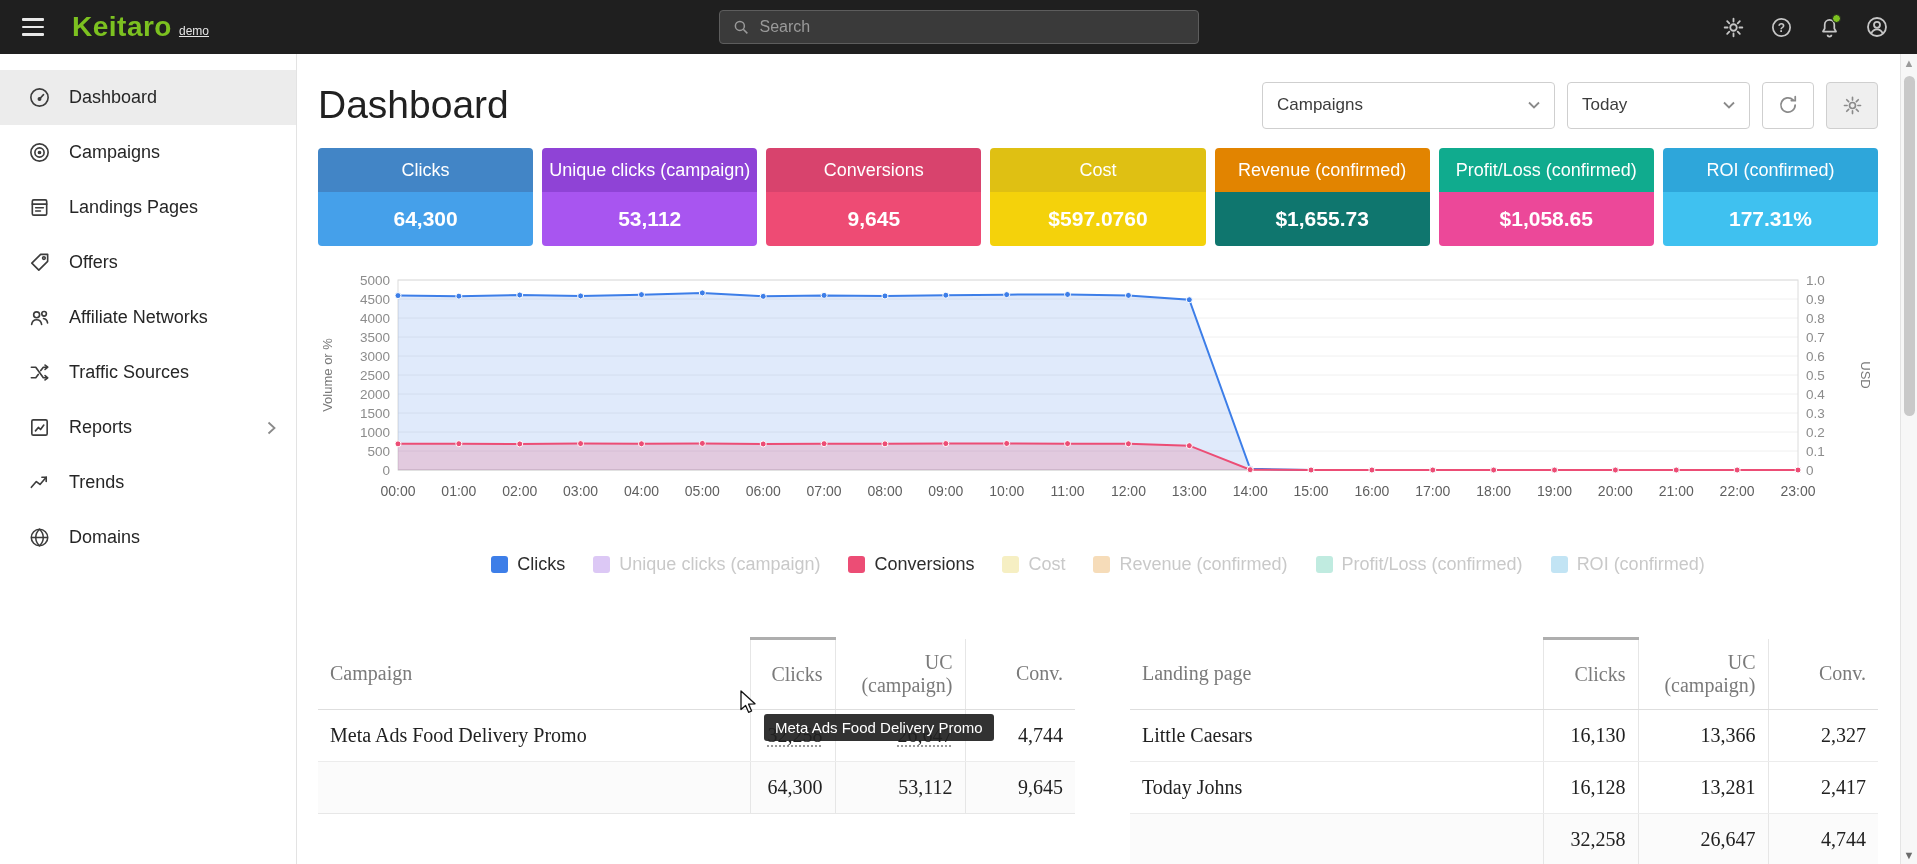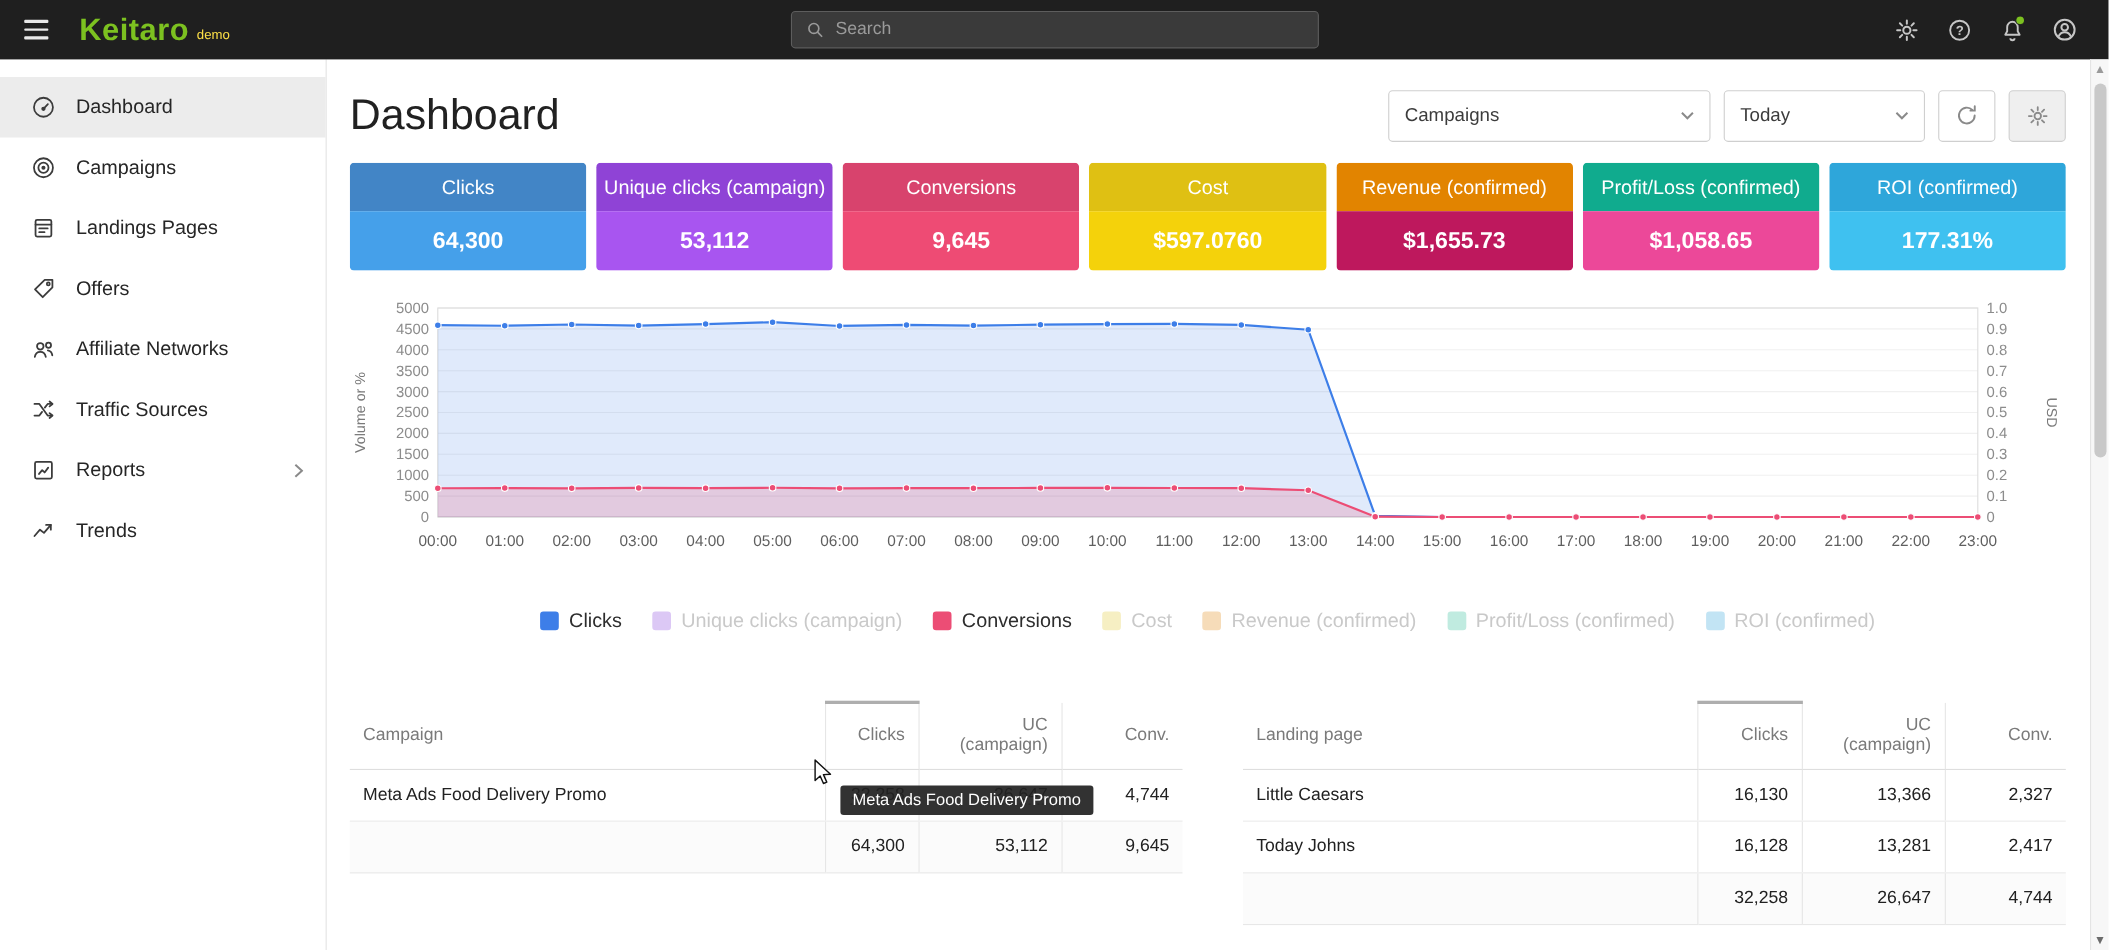--- a/index.html
+++ b/index.html
@@ -7,21 +7,21 @@
     font-family:"Liberation Sans", sans-serif; position:relative; }
 
   
   .topbar { position:absolute; top:0; left:0; right:0; height:54px; background:#1f1f1f;
     display:flex; align-items:center; padding:0 22px; gap:20px; z-index:10; }
   .hamburger { width:30px; height:30px; background:none; border:none; cursor:pointer;
     display:flex; flex-direction:column; justify-content:center; gap:5px; }
   .hamburger span { display:block; width:22px; height:2.4px; background:#e8e8e8; border-radius:1px; }
   .logo { display:flex; align-items:center; cursor:pointer; }
   .logo-text { color:#7cc120; font-size:28px; font-weight:bold; letter-spacing:.5px; line-height:1; }
-  .logo-badge { color:#fde047; font-size:12px; margin-left:7px; margin-top:8px; }
+  .logo-badge { color:#e5e5e5; font-size:12px; margin-left:7px; margin-top:8px;text-decoration:underline; }
   .search-wrap { position:absolute; left:50%; transform:translateX(-50%); width:480px; height:34px;
     background:#3a3a3a; border:1px solid #5d5d5d; border-radius:4px;
     display:flex; align-items:center; padding:0 12px; gap:10px; }
   .search-wrap svg { flex:none; }
   .search-input { flex:1; background:transparent; border:none; outline:none;
     color:#e0e0e0; font-size:16px; font-family:inherit; }
   .search-input::placeholder { color:#9a9a9a; }
   .topbar-right { margin-left:auto; display:flex; align-items:center; gap:12px; }
   .tb-btn { width:36px; height:36px; background:none; border:none; cursor:pointer;
     display:flex; align-items:center; justify-content:center; position:relative; color:#c6c6c6; }
@@ -66,21 +66,21 @@
   #chart-svg .axis-title { font:13px "Liberation Sans", sans-serif; fill:#7a7a7a; }
 
   .legend { margin-top:24px; width:1560px; display:flex; justify-content:center;
     align-items:center; gap:28px; }
   .legend-item { display:flex; align-items:center; gap:9px; font-size:18px; color:#2d2d2d; cursor:pointer; }
   .legend-item.inactive { color:#c9c9c9; }
   .swatch { width:17px; height:17px; border-radius:3px; flex:none; }
 
   
   .tables-row { display:flex; gap:55px; margin-top:62px; width:1560px; align-items:flex-start; }
-  table.data-table { border-collapse:collapse; table-layout:fixed; font-size:16px; }
+  table.data-table { border-collapse:collapse; table-layout:fixed; font-size:20px;font-family:Liberation Serif, serif; }
   .data-table th { color:#7a7a7a; font-weight:400; text-align:left; padding:12px;
     border-bottom:1px solid #dedede; }
   .data-table th.sorted { border-top:3px solid #aeaeae; }
   .data-table td { color:#212121; padding:14px 12px; border-bottom:1px solid #ececec; }
   .data-table th.num, .data-table td.num { text-align:right; border-left:1px solid #e6e6e6; }
   .data-table tfoot td { background:#fbfbfb; border-top:1px solid #dedede; border-bottom:1px solid #e7e7e7; }
   .data-table td.dotted { text-decoration:underline dotted #9a9a9a; text-underline-offset:4px; }
   .data-table tbody tr { cursor:pointer; }
 
   
@@ -225,20 +225,30 @@
     </span>
   </div>
   <div class="nav-item">
     <span class="nav-icon">
       <svg width="23" height="23" viewBox="0 0 24 24" fill="none" stroke="currentColor" stroke-width="1.7" stroke-linecap="round" stroke-linejoin="round">
         <path d="M3.5 17l5.2-6 3.8 3 6.5-7.5"></path>
           <path d="M14.5 6.5H19V11"></path>
       </svg>
       </span>
     <span class="nav-label">Trends</span>
+  </div>
+  <div class="nav-item">
+    <span class="nav-icon">
+      <svg width="23" height="23" viewBox="0 0 24 24" fill="none" stroke="currentColor" stroke-width="1.6">
+        <circle cx="12" cy="12" r="8.6"></circle>
+          <path d="M3.4 12h17.2"></path>
+        <path d="M12 3.4c-2.6 2.3-3.9 5.2-3.9 8.6s1.3 6.3 3.9 8.6c2.6-2.3 3.9-5.2 3.9-8.6S14.6 5.7 12 3.4z"></path>
+      </svg>
+      </span>
+    <span class="nav-label">Domains</span>
   </div>
 </aside>
 
 <main class="main">
 
   <div class="page-header">
     <h1 class="page-title">Dashboard</h1>
     <div class="controls">
       <div class="select grouping">
         <span>Campaigns</span>
@@ -279,21 +289,21 @@
     <div class="metric-card">
       <div class="card-head" style="background: rgb(216, 67, 109);">Conversions</div>
       <div class="card-body" style="background: rgb(238, 75, 116);">9,645</div>
     </div>
     <div class="metric-card">
       <div class="card-head" style="background: rgb(223, 192, 19);">Cost</div>
       <div class="card-body" style="background: rgb(244, 210, 11);">$597.0760</div>
     </div>
     <div class="metric-card">
       <div class="card-head" style="background: rgb(226, 132, 0);">Revenue (confirmed)</div>
-      <div class="card-body" style="background: #be185d;">$1,655.73</div>
+      <div class="card-body" style="background: #0f766e;">$1,655.73</div>
     </div>
     <div class="metric-card">
       <div class="card-head" style="background: rgb(16, 171, 142);">Profit/Loss (confirmed)</div>
       <div class="card-body" style="background: #ec4899;">$1,058.65</div>
     </div>
     <div class="metric-card">
       <div class="card-head" style="background: rgb(46, 166, 218);">ROI (confirmed)</div>
       <div class="card-body" style="background: rgb(63, 193, 240);">177.31%</div>
     </div>
   </div>

